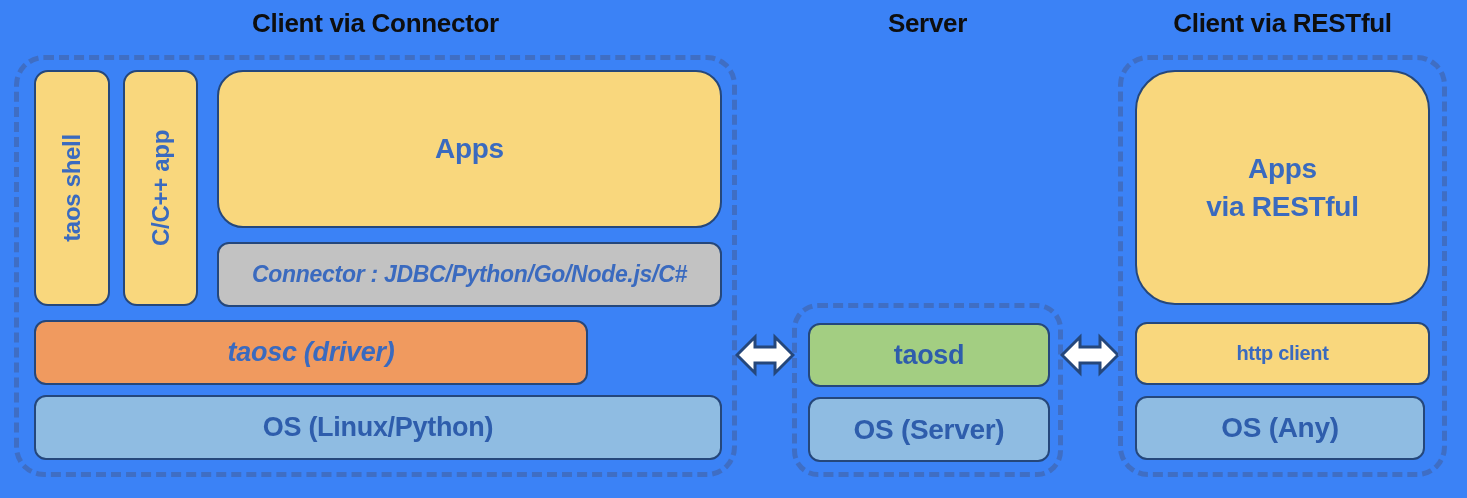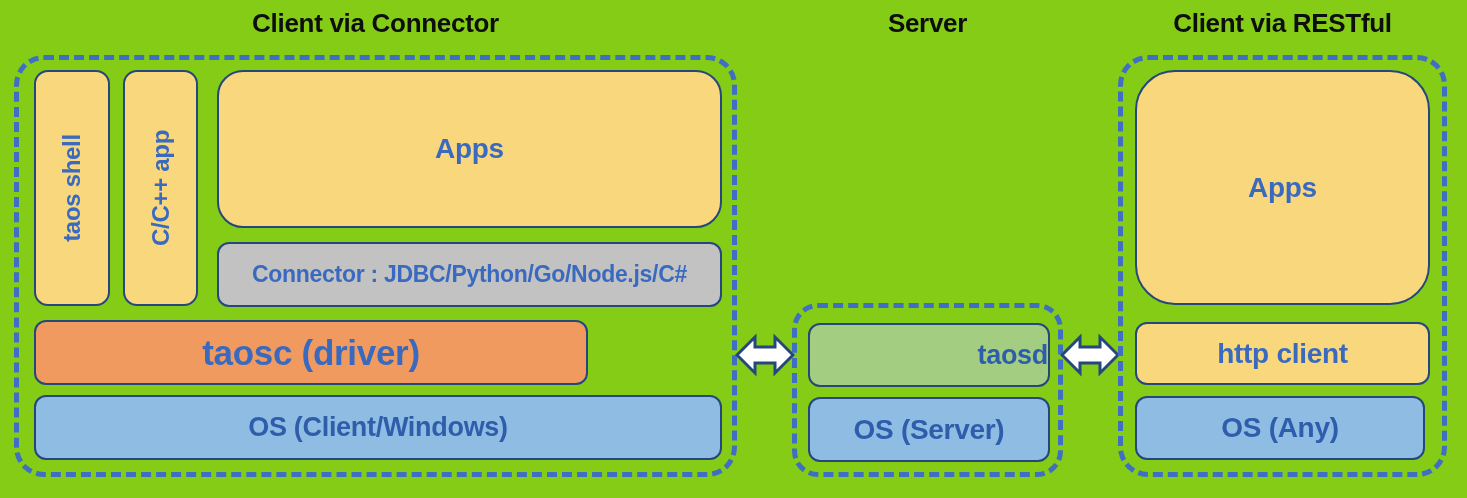--- a/index.html
+++ b/index.html
@@ -13,21 +13,21 @@
     --label-blue:#3A6ABF;
     --label-dark-blue:#2E5DAC;
     --title-color:#0E0E0E;
   }
   *{margin:0;padding:0;box-sizing:border-box;}
   html,body{background:#ffffff;}
   body{font-family:"Liberation Sans","DejaVu Sans",sans-serif;}
   .canvas{
     position:relative;
     width:1467px;height:498px;
-    background:#84cc16;
+    background:#3b82f6;
     overflow:hidden;
   }
   .title{
     position:absolute;top:8px;
     text-align:center;
     font-size:26px;font-weight:700;
     color:var(--title-color);
     letter-spacing:-0.3px;
     white-space:nowrap;
   }
@@ -42,22 +42,22 @@
     border:2.5px solid var(--box-border);
     display:flex;align-items:center;justify-content:center;
     text-align:center;
     font-weight:700;
     color:var(--label-blue);
     letter-spacing:-0.3px;
   }
   .yellow{background:var(--yellow);}
   .orange{background:var(--orange);}
   .blue{background:var(--blue);color:var(--label-dark-blue);}
-  .green{background:var(--green);color:var(--label-dark-blue);justify-content:flex-end;}
-  .gray{background:var(--gray);}
+  .green{background:var(--green);color:var(--label-dark-blue);}
+  .gray{background:var(--gray);font-style:italic;}
   .r12{border-radius:12px;}
   .r14{border-radius:14px;}
   .r26{border-radius:26px;}
   .r40{border-radius:40px;}
   .vtext{white-space:nowrap;transform:rotate(-90deg);font-size:24px;}
   .arrow{position:absolute;width:60px;height:50px;}
   .arrow svg{display:block;width:100%;height:100%;}
   .multiline{line-height:1.35;}
 </style>
 </head>
@@ -80,26 +80,26 @@
     </div>
 
     <div class="box yellow r26" style="left:198px;top:10px;width:505px;height:158px;font-size:28px;">
       <span>Apps</span>
     </div>
 
     <div class="box gray r12" style="left:198px;top:182px;width:505px;height:65px;font-size:23px;">
       <span>Connector : JDBC/Python/Go/Node.js/C#</span>
     </div>
 
-    <div class="box orange r12" style="left:15px;top:260px;width:554px;height:65px;font-size:35px;">
+    <div class="box orange r12" style="left:15px;top:260px;width:554px;height:65px;font-size:27px;font-style:italic;">
       <span>taosc (driver)</span>
     </div>
 
     <div class="box blue r12" style="left:15px;top:335px;width:688px;height:65px;font-size:27px;">
-      <span>OS (Client/Windows)</span>
+      <span>OS (Linux/Python)</span>
     </div>
   </div>
 
   <div class="arrow" style="left:735px;top:330px;">
     <svg viewBox="0 0 60 50" xmlns="http://www.w3.org/2000/svg">
       <path d="M2 25 L20 7 L20 17 L40 17 L40 7 L58 25 L40 43 L40 33 L20 33 L20 43 Z" fill="#ffffff" stroke="#25477B" stroke-width="3" stroke-linejoin="miter"></path>
     </svg>
   </div>
 
   <div class="group" style="left:792px;top:303px;width:271px;height:174px;border-radius:26px;">
@@ -116,23 +116,24 @@
   <div class="arrow" style="left:1060px;top:330px;">
     <svg viewBox="0 0 60 50" xmlns="http://www.w3.org/2000/svg">
       <path d="M2 25 L20 7 L20 17 L40 17 L40 7 L58 25 L40 43 L40 33 L20 33 L20 43 Z" fill="#ffffff" stroke="#25477B" stroke-width="3" stroke-linejoin="miter"></path>
     </svg>
   </div>
 
   <div class="group" style="left:1118px;top:55px;width:329px;height:422px;">
 
     <div class="box yellow r40 multiline" style="left:12px;top:10px;width:295px;height:235px;font-size:28px;flex-direction:column;">
       <span>Apps</span>
+      <span>via RESTful</span>
     </div>
 
-    <div class="box yellow r12" style="left:12px;top:262px;width:295px;height:63px;font-size:28px;">
+    <div class="box yellow r12" style="left:12px;top:262px;width:295px;height:63px;font-size:20px;">
       <span>http client</span>
     </div>
 
     <div class="box blue r12" style="left:12px;top:336px;width:290px;height:64px;font-size:28px;">
       <span>OS (Any)</span>
     </div>
   </div>
 
 </div>
 

